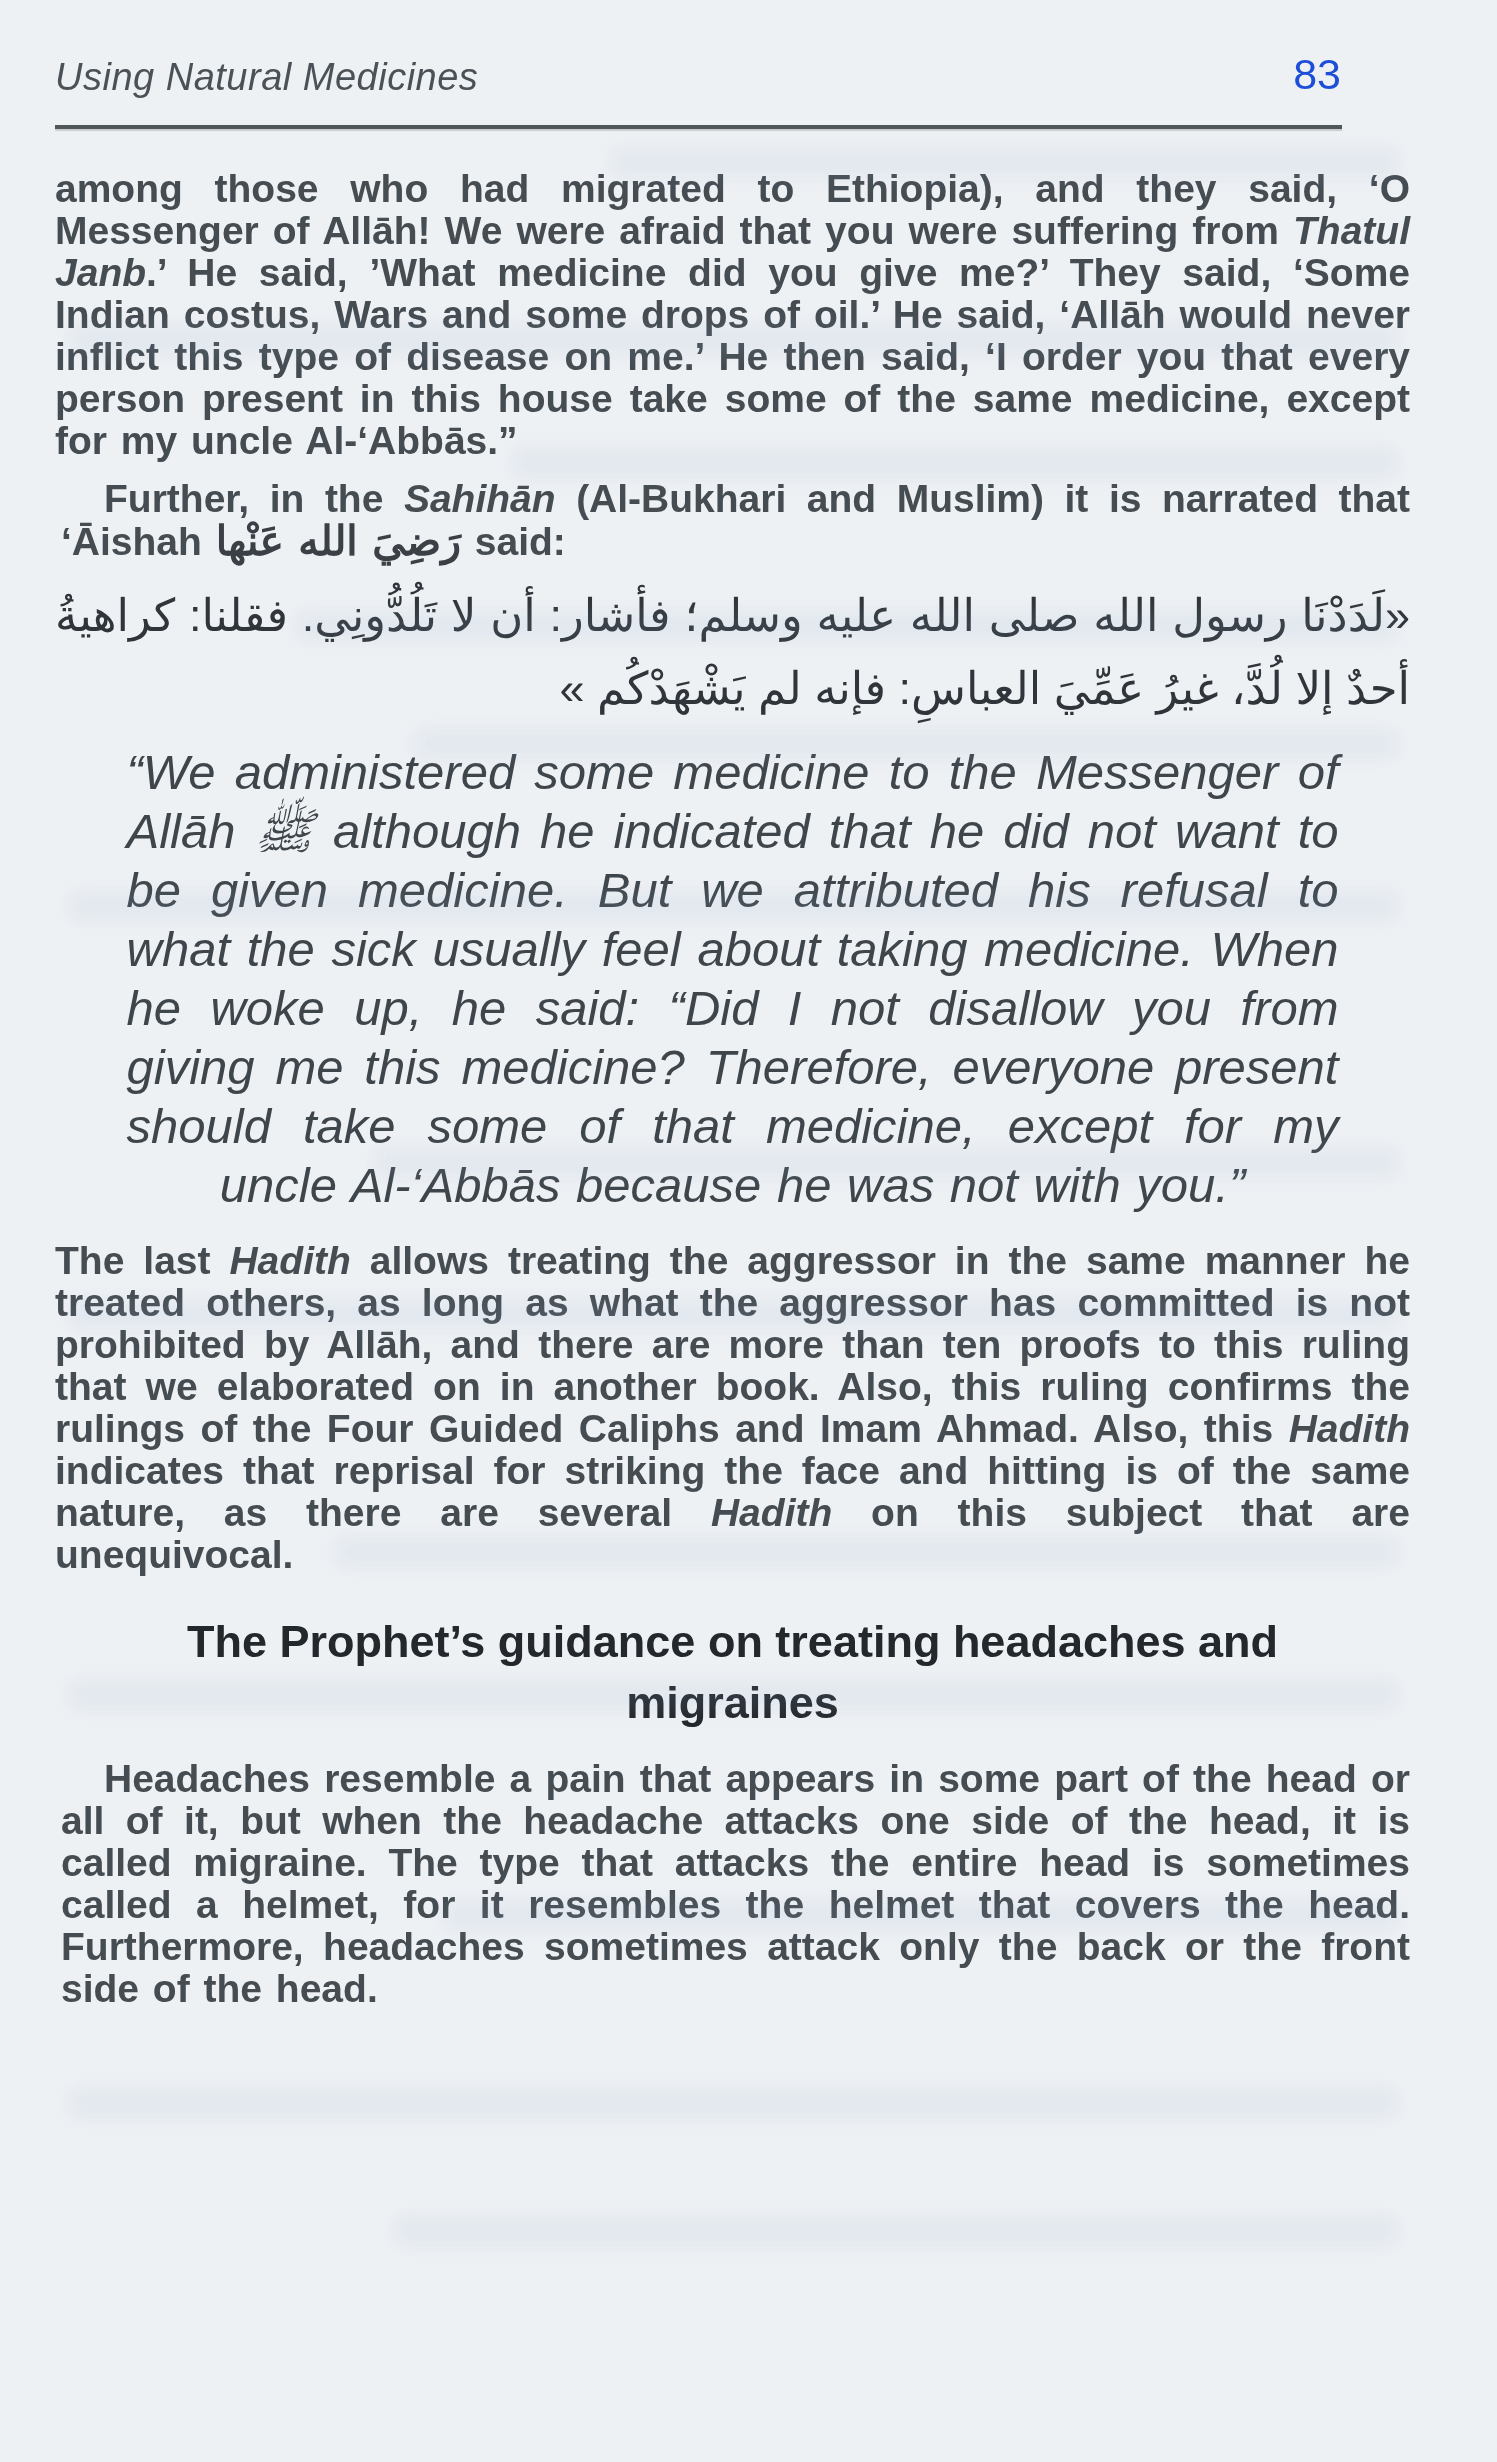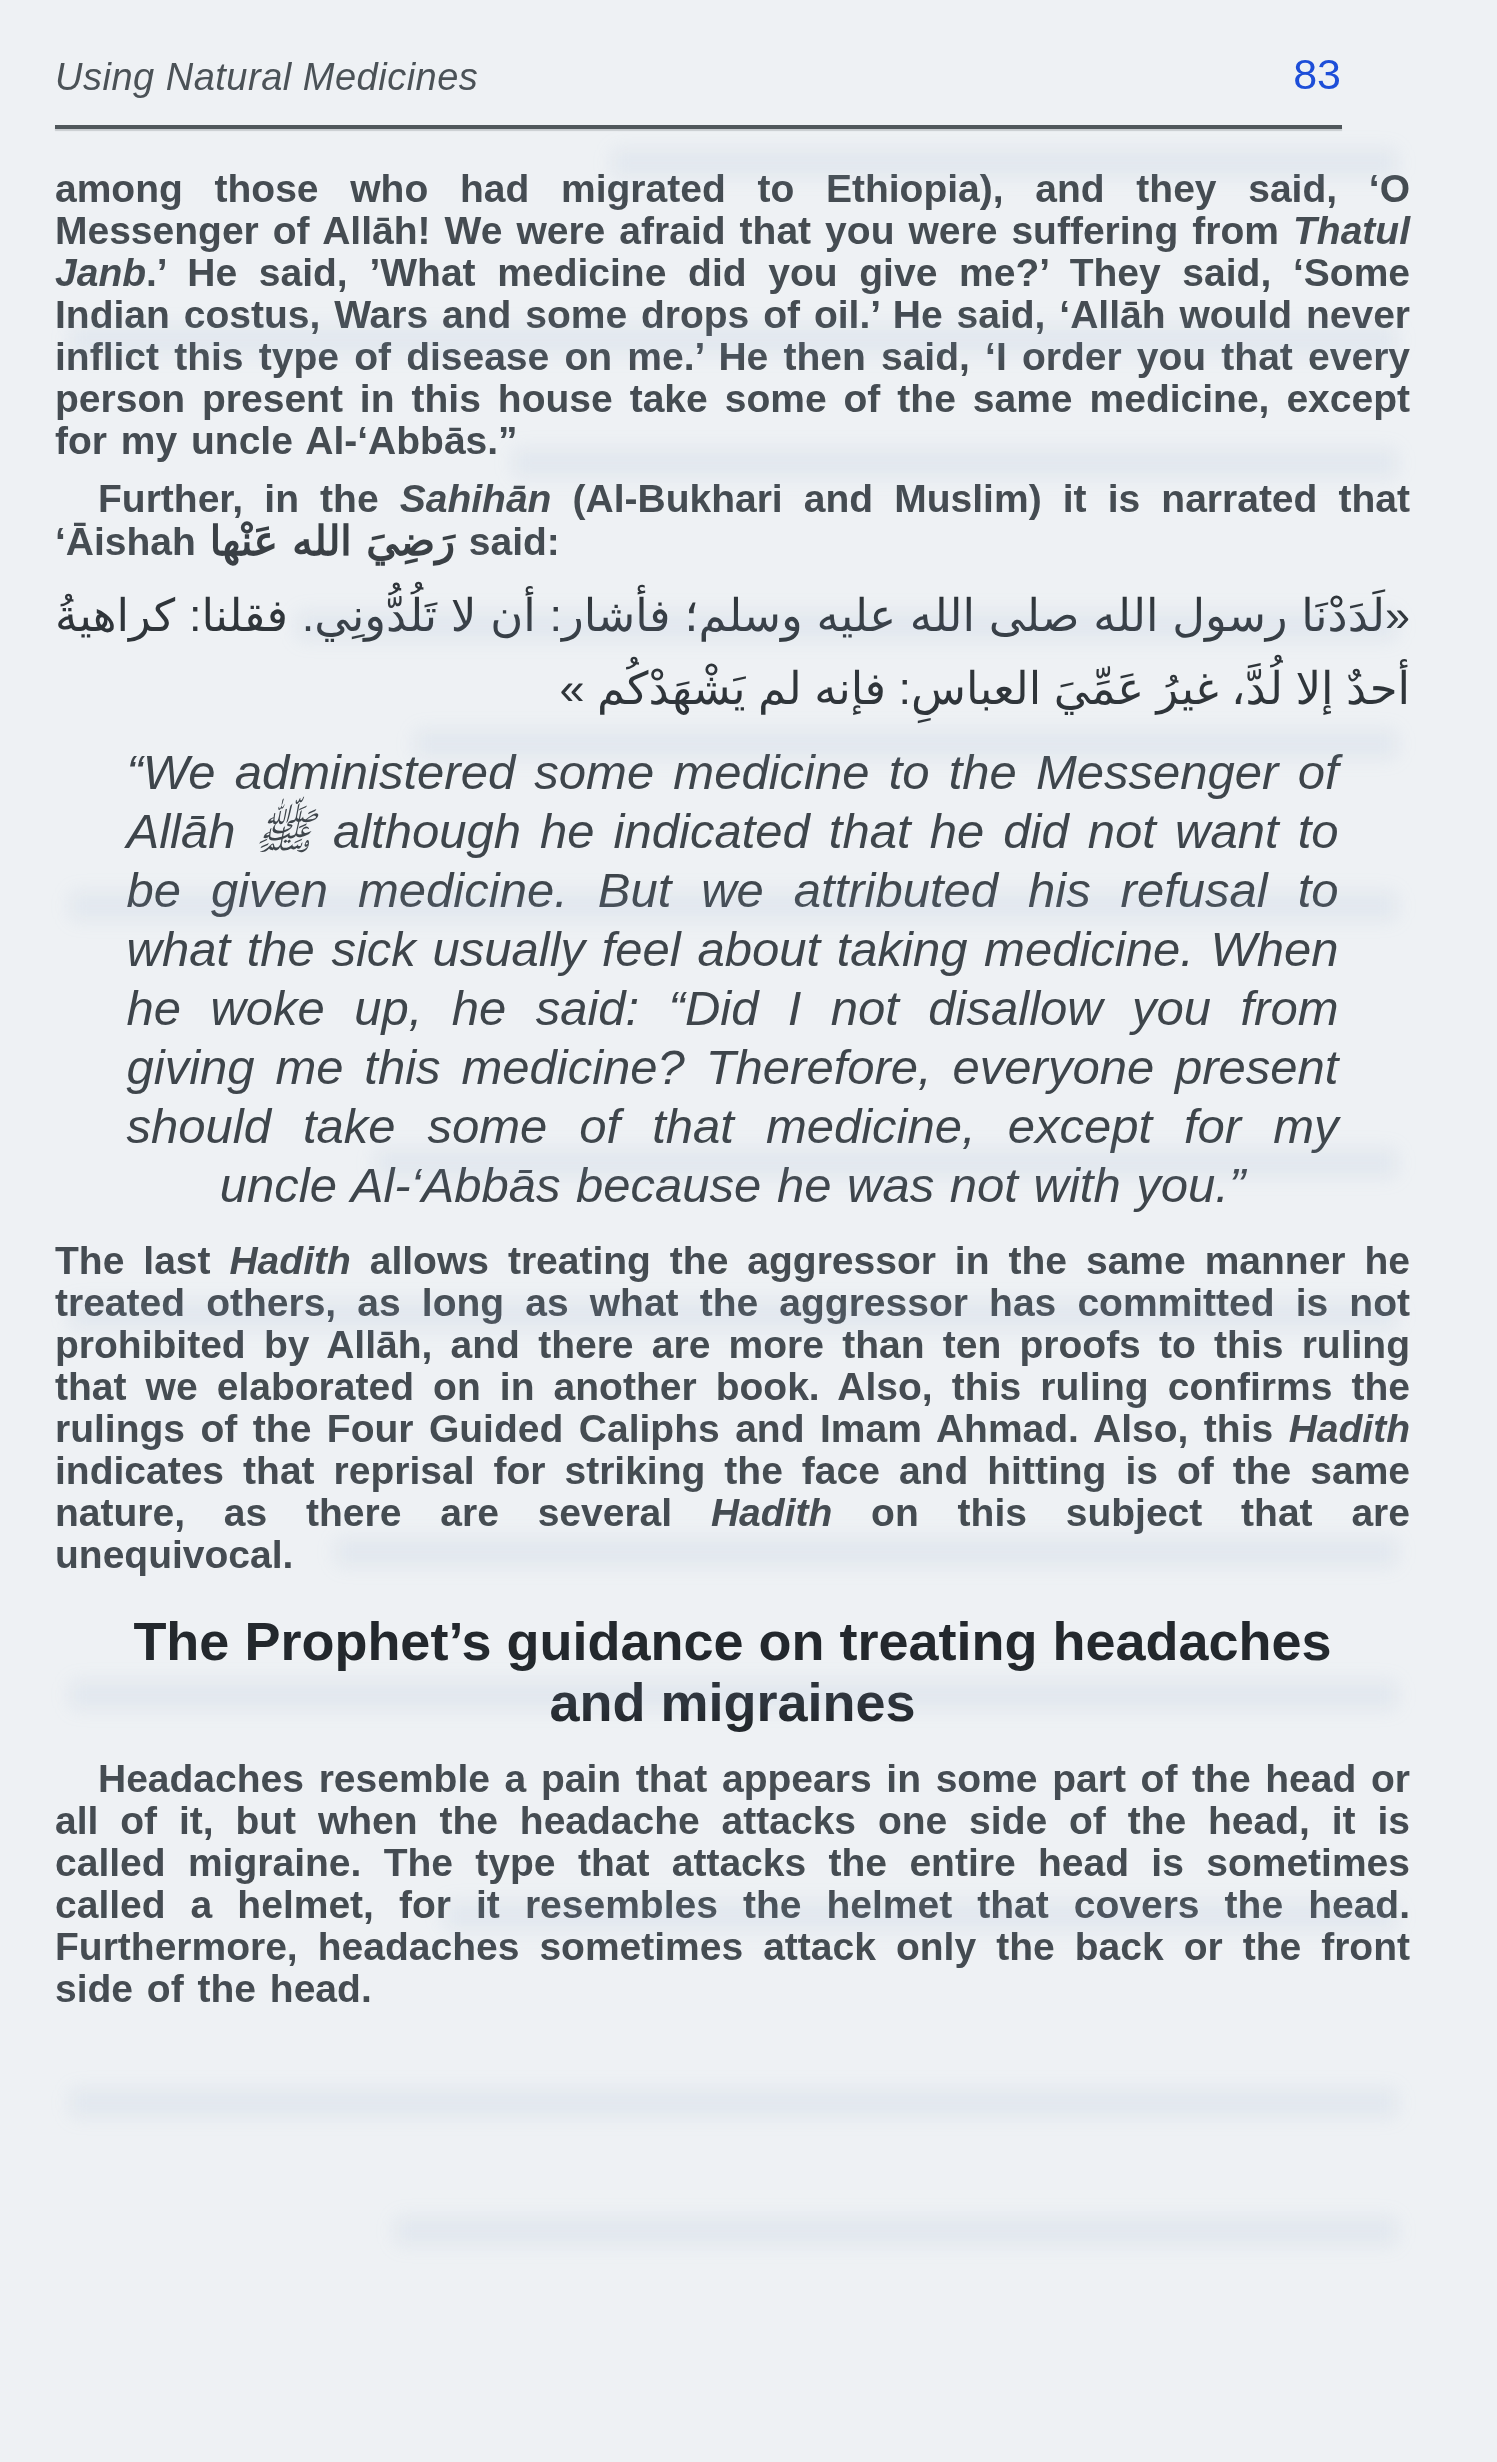--- a/index.html
+++ b/index.html
@@ -36,38 +36,38 @@
     height: 4.9px; background: #50575b; margin-top: 25.6px; width: 1287px;
     box-shadow: 0 2px 1px rgba(90,100,105,0.25);
   }
   main { display: block; margin-top: 39px; }
   .body-par {
     font-size: 39px; line-height: 42px; color: #454c52;
     text-align: justify; word-spacing: 3px;
     margin: 0 0 15.8px 0;
     font-weight: bold;
   }
-  .indent { text-indent: 43px; }
+  .indent { text-indent: 43px; margin-left: 6px; }
   .em { font-style: italic; }
   .inline-ar { font-size: 41px; color: #3a4045; }
   .arabic {
     font-size: 45px; line-height: 73px; color: #2f353a;
     margin: 5.9px 0 17.7px 0;
   }
   .ar-line { width: 100%; }
   .ar-just { text-align: justify; text-align-last: justify; margin-left: 28px; }
   .ar-center { text-align: right; }
   .quote {
     font-weight: normal; font-style: italic;
     font-size: 49px; line-height: 59px; color: #3e454b;
     width: 1212px; margin: 0 auto 25px auto;
     text-align: justify; text-align-last: center; word-spacing: 2px;
   }
   .section-heading {
-    font-size: 54px; line-height: 61px; font-weight: bold; color: #23282d;
+    font-size: 45px; line-height: 61px; font-weight: bold; color: #23282d;
     text-align: center; margin: 35px 69px 25.6px 69px;
   }
 </style>
 </head>
 <body>
 
 <div class="page">
 
   <div class="ghost" style="top:148px; left:611px;"></div>
   <div class="ghost" style="top:325px;"></div>

